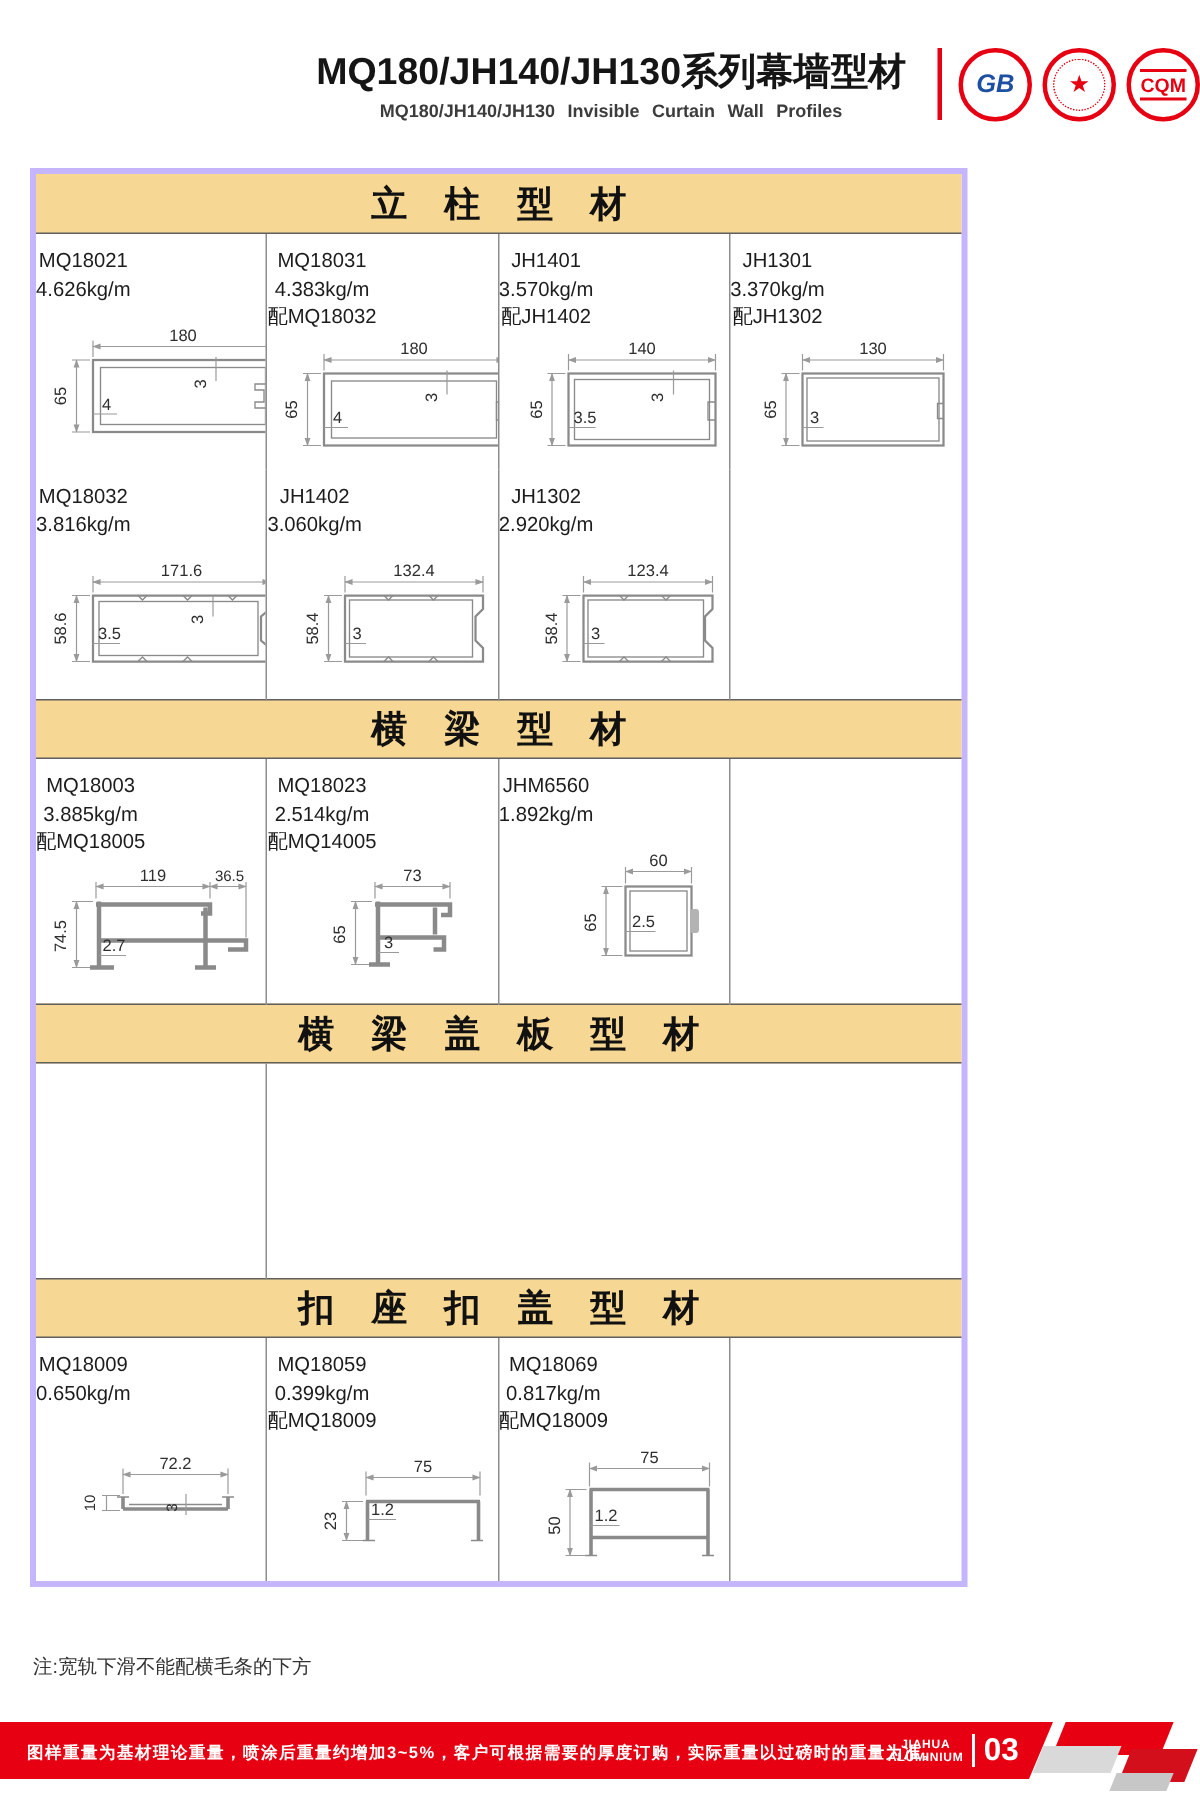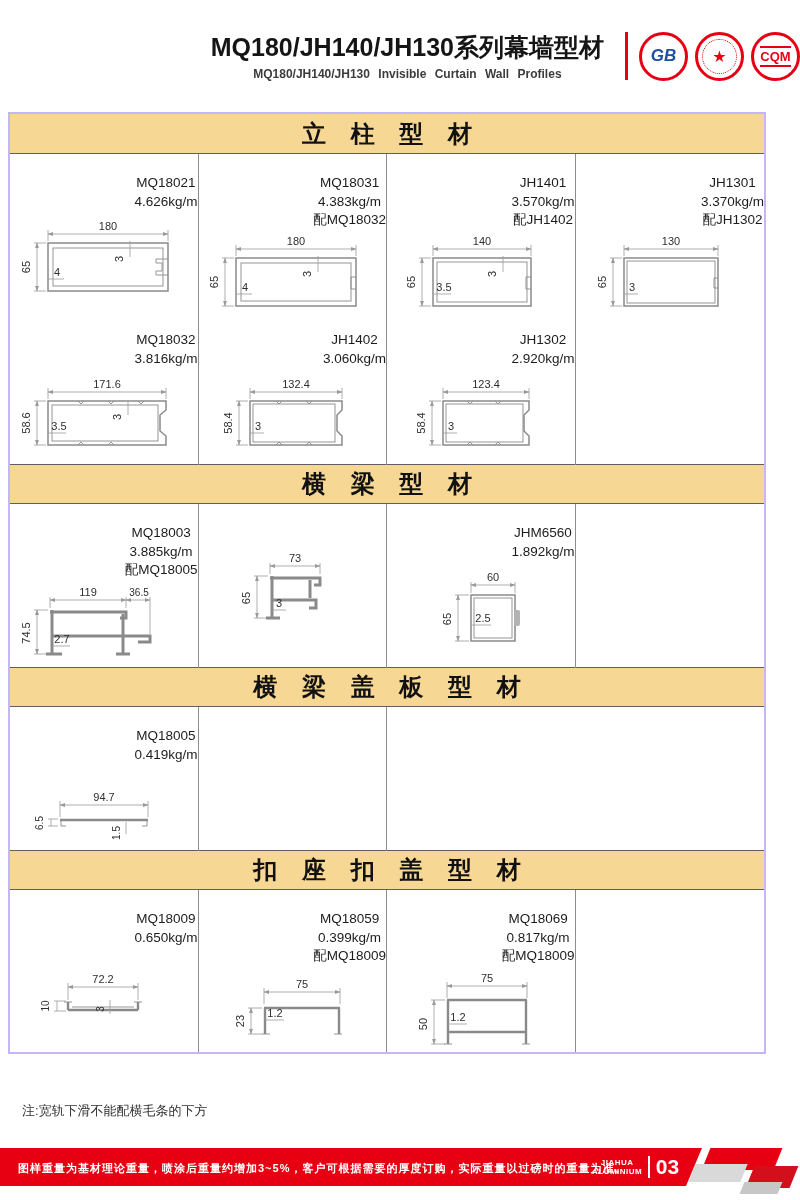--- a/index.html
+++ b/index.html
@@ -16,29 +16,29 @@
   .logos { display:flex; gap:7px; align-items:center; }
   .logo { width:49px; height:49px; border-radius:50%; border:3px solid #E60012;
     display:flex; align-items:center; justify-content:center; color:#E60012; }
   .logo .gb { color:#1e50a2; font-weight:bold; font-style:italic; font-size:17px; }
   .logo .ring { width:35px; height:35px; border:1px dotted #E60012; border-radius:50%;
     display:flex; align-items:center; justify-content:center; font-size:16px; }
   .logo .cqm { font-weight:bold; font-size:13px; border-top:2px solid #E60012;
     border-bottom:2px solid #E60012; padding:1px 0; }
 
   
-  .tbl { position:absolute; left:8px; top:112px; width:758px; border:2px solid #c4b5fd; }
+  .tbl { position:absolute; left:20px; top:112px; width:625px; border:4px solid #c4b5fd; }
   .band { background:#F6D793; border-bottom:1px solid #5f5f5f; height:40px;
     display:flex; align-items:center; justify-content:center;
     font-size:24px; font-weight:bold; color:#111; letter-spacing:9px; text-indent:9px; }
   .section:not(:first-child) .band { border-top:1px solid #5f5f5f; margin-top:-1px; }
   .row { display:grid; grid-template-columns:repeat(4,1fr); }
   .section:not(:last-child) .row { border-bottom:0; }
   .cell { border-right:1px solid #8d8d8d; display:flex; flex-direction:column;
-    align-items:flex-end; padding-top:20px; overflow:hidden; }
+    align-items:flex-start; padding-top:9px; overflow:hidden; }
   .cell:last-child { border-right:none; }
   .label { text-align:center; font-size:13.5px; color:#1c1c1c; line-height:1.38; }
   .label div:empty { display:none; }
   .r1 { height:157px; } .r2 { height:154px; } .r3 { height:164px; }
   .r4 { height:144px; } .r5 { height:162px; }
   svg.draw { margin:auto 0; flex-shrink:0; }
 
   
   .ol  { fill:none; stroke:#8a8a8a; stroke-width:1.5; }
   .il  { fill:none; stroke:#8a8a8a; stroke-width:0.9; }
@@ -292,20 +292,25 @@
           <path class="bm" d="M40,32 H116 v6 h-6"></path>
           <path class="bm" d="M42,30 V74 M36,74 H52"></path>
           <path class="bm" d="M42,56 H140 v6 h-12"></path>
           <path class="bm" d="M113,34 V74 M106,74 H120"></path>
           <line class="dl" x1="42" y1="66" x2="60" y2="66"></line>
           <text class="dt" x="52" y="63" text-anchor="middle">2.7</text>
         </svg>
       </div>
 
       <div class="cell">
+        <div class="label">
+          <div>MQ18023</div>
+          <div>2.514kg/m</div>
+          <div>配MQ14005</div>
+        </div>
         <svg class="draw" width="188" height="100" viewBox="0 0 188 100">
           <path class="dl" d="M72,28 V17 M122,28 V17"></path>
           <line class="dim" x1="72" y1="20" x2="122" y2="20"></line>
           <text class="dt" x="97" y="16" text-anchor="middle">73</text>
           <path class="dl" d="M70,30 H56 M70,72 H56"></path>
           <line class="dim" x1="59" y1="30" x2="59" y2="72"></line>
           <text class="dt" x="52" y="52" text-anchor="middle" transform="rotate(-90 52 52)">65</text>
           <path class="bm" d="M72,32 H122 v7 h-6"></path>
           <path class="bm" d="M74,30 V72 M68,72 H82"></path>
           <path class="bm" d="M74,54 H118 v8 h-7"></path>
@@ -337,39 +342,20 @@
       </div>
 
       <div class="cell"></div>
     </div>
   </div>
 
   <div class="section">
     <div class="band">横 梁 盖 板 型 材</div>
     <div class="row r4">
 
-      <div class="cell">
-        <div class="label">
-          <div>MQ18005</div>
-          <div>0.419kg/m</div>
-
-        </div>
-        <svg class="draw" width="188" height="64" viewBox="0 0 188 64">
-          <path class="dl" d="M50,41 V25 M138,41 V25"></path>
-          <line class="dim" x1="50" y1="29" x2="138" y2="29"></line>
-          <text class="dt" x="94" y="25" text-anchor="middle">94.7</text>
-          <path class="bm2" d="M50,44 H138"></path>
-          <path class="il" d="M51,45 v5 h5 M137,45 v5 h-5"></path>
-          <path class="dl" d="M48,43 H38 M48,50 H38"></path>
-          <line class="dl" x1="41" y1="43" x2="41" y2="50"></line>
-          <text class="dt dt-s" x="33" y="47" text-anchor="middle" transform="rotate(-90 33 47)">6.5</text>
-          <line class="dl" x1="116" y1="46" x2="116" y2="58"></line>
-          <text class="dt dt-s" x="110" y="57" text-anchor="middle" transform="rotate(-90 110 57)">1.5</text>
-        </svg>
-      </div>
 
 
       <div class="cell"></div>
       <div class="cell"></div>
     </div>
   </div>
 
   <div class="section">
     <div class="band">扣 座 扣 盖 型 材</div>
     <div class="row r5">

